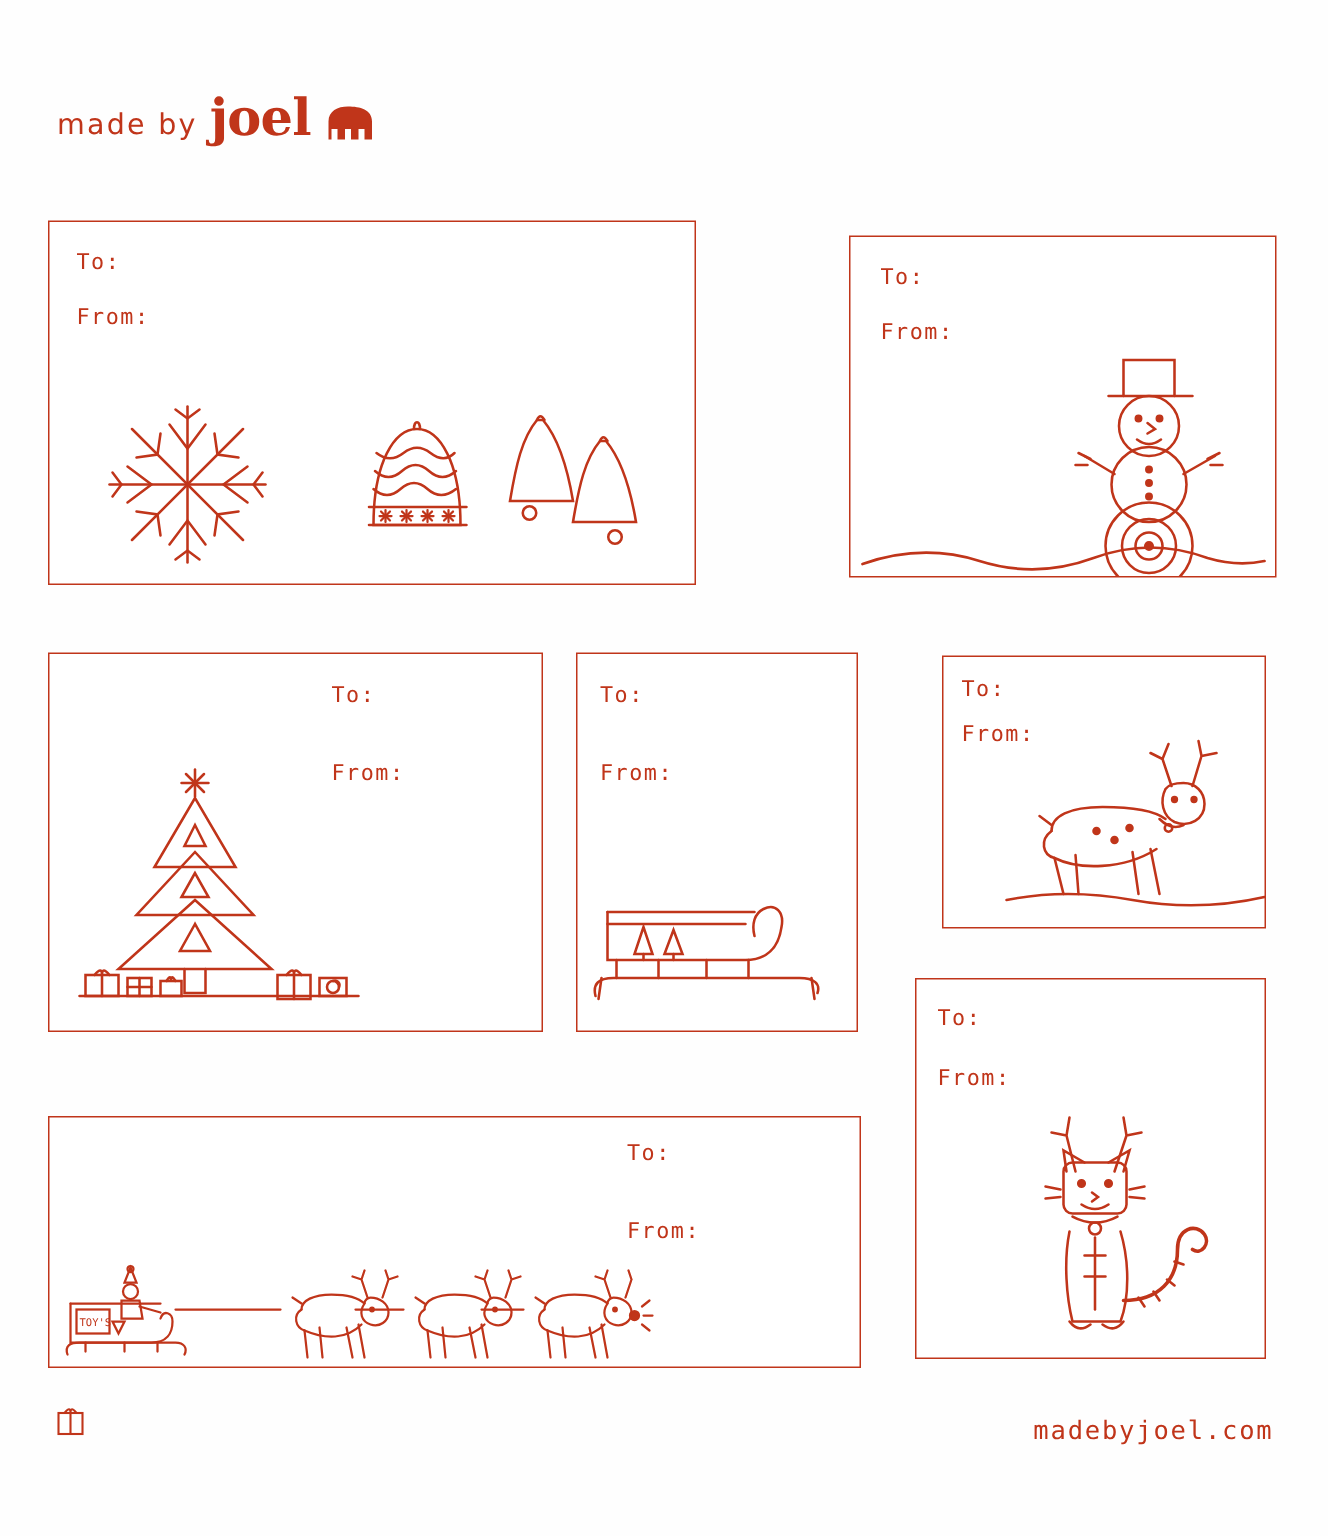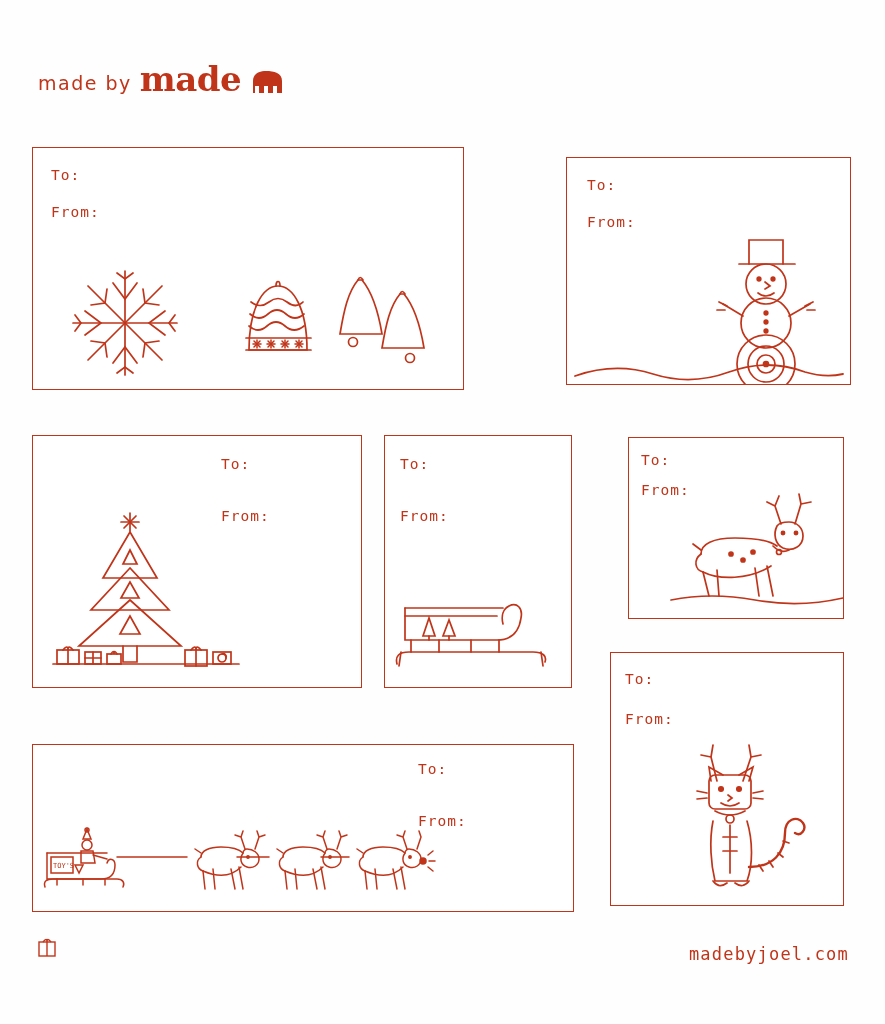--- a/index.html
+++ b/index.html
@@ -92,21 +92,21 @@
 
   svg { display: block; }
 </style>
 </head>
 <body>
 
 <div class="page">
 
   <div class="brand">
     <span class="brand-made">made by</span>
-    <span class="brand-joel">made</span>
+    <span class="brand-joel">joel</span>
     <span class="brand-elephant">
       <svg viewBox="0 0 34 26" width="34" height="26">
         <path d="M2 24 L2 12 C2 5 8 2 15 2 C23 2 31 4 31 12 L31 24 L26 24 L26 17 L22 17 L22 24 L17 24 L17 17 L13 17 L13 24 L8 24 L8 17 L4 17 L4 24 Z" fill="#c0351a"></path>
       </svg>
     </span>
   </div>
 
   <div class="tag" style="left:32px; top:147px; width:432px; height:243px;">
     <span class="lbl" style="left:18px; top:19px;">To:</span>
     <span class="lbl" style="left:18px; top:56px;">From:</span>
@@ -376,21 +376,21 @@
           <path d="M80 126 C104 126 116 112 116 92 C116 78 128 74 134 82 C138 88 132 96 126 92" stroke-width="2.4"></path>
           <path d="M90 124 L94 130 M100 120 L104 126 M109 112 L114 116 M114 100 L120 102"></path>
         </g>
       </svg>
     </span>
   </div>
 
   <div class="tag" style="left:32px; top:744px; width:542px; height:168px;">
     <span class="lbl" style="left:385px; top:16px;">To:</span>
     <span class="lbl" style="left:385px; top:68px;">From:</span>
-    <span class="art" style="left:4px; top:72px;">
+    <span class="art" style="left:4px; top:88px;">
       <svg width="400" height="92" viewBox="0 0 400 92">
         <g fill="none" stroke="#c0351a" stroke-width="1.5" stroke-linecap="round">
 
           <g transform="translate(8,18)">
             <path d="M2 18 L2 44 L56 44 C66 44 70 38 70 30 C70 24 64 22 62 28"></path>
             <line x1="2" y1="18" x2="62" y2="18"></line>
             <rect x="6" y="22" width="22" height="16"></rect>
             <text x="8" y="33" font-family="DejaVu Sans Mono, monospace" font-size="7" fill="#c0351a" stroke="none">TOY'S</text>
             <path d="M0 52 C-2 46 2 44 8 44 L72 44 C78 44 80 48 78 52"></path>
             <line x1="12" y1="44" x2="12" y2="50"></line>

